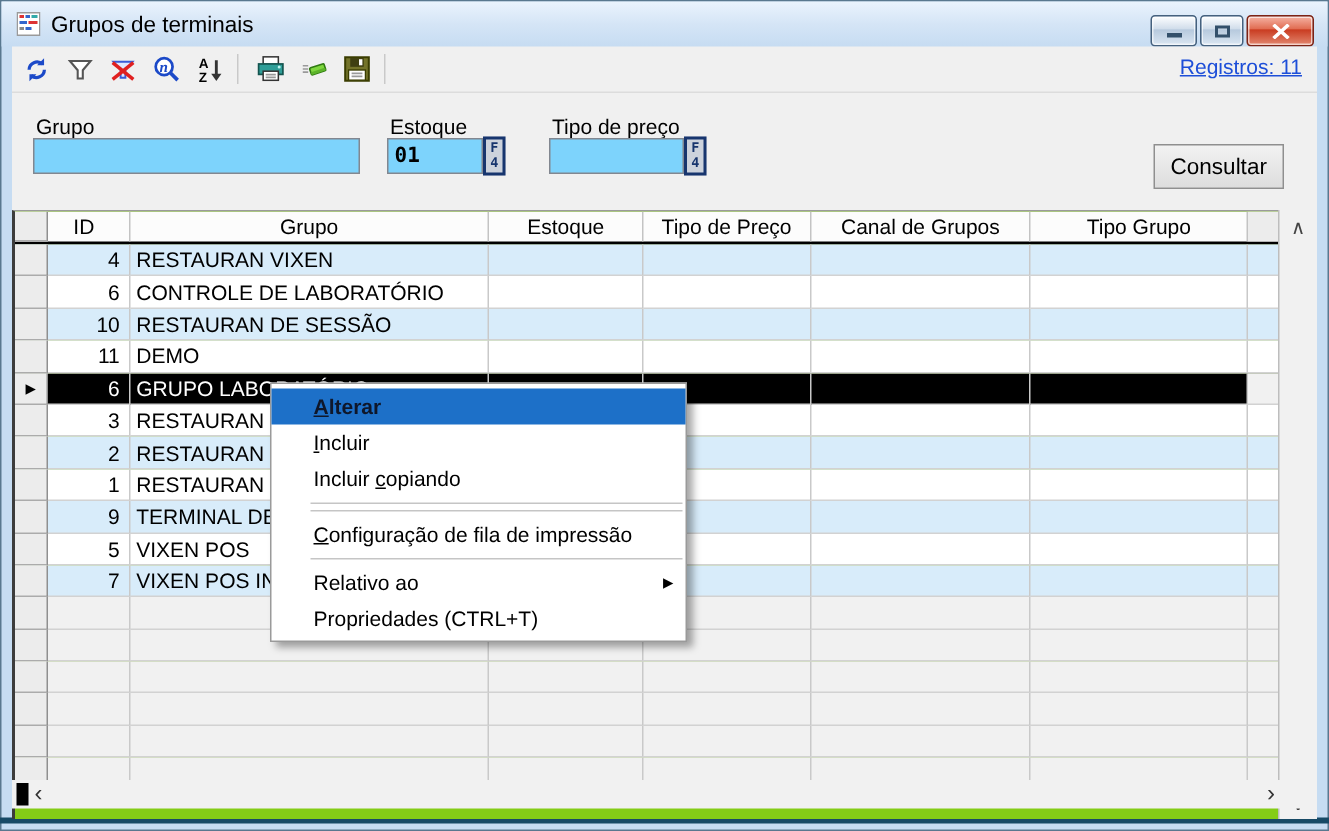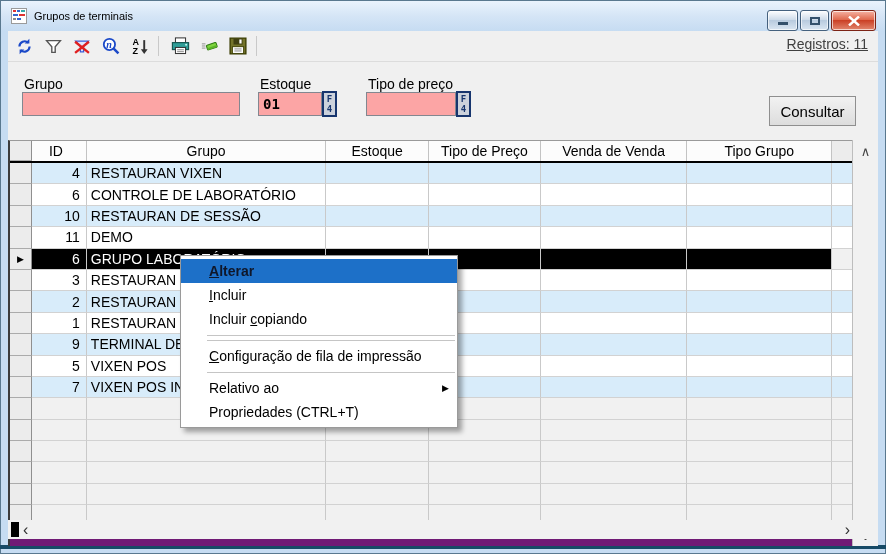--- a/index.html
+++ b/index.html
@@ -6,51 +6,51 @@
     font-family:"Liberation Sans", sans-serif;}
   *{box-sizing:border-box;}
   .window{position:absolute;left:0;top:0;width:886px;height:554px;
     background:#c6dcf2;outline:1px solid #59788f;outline-offset:-1px;}
   .bottom-dark{position:absolute;left:0;top:545px;width:886px;height:4px;background:#174a66;}
 
   
   .titlebar{position:absolute;left:1px;top:1px;width:884px;height:30px;
     background:linear-gradient(#eaf3fd,#d5e5f6 50%,#c6dcf2);display:flex;align-items:center;}
   .app-icon{width:16px;height:16px;margin-left:10px;}
-  .title-text{margin-left:7px;font-size:11px;color:#000;}
+  .title-text{margin-left:7px;font-size:15px;color:#000;}
   .caption-group{position:absolute;right:9px;top:9px;display:flex;gap:2px;}
   .cap{height:21px;border:1px solid #45617e;border-radius:3px;display:flex;align-items:center;justify-content:center;
     background:linear-gradient(#fdfeff,#cfdcea 45%,#b6c9dd 46%,#dae6f2);box-shadow:inset 0 0 0 1px rgba(255,255,255,.65);cursor:default;}
   .cap-min{width:31px;} .cap-max{width:29px;}
   .cap-close{width:45px;border-color:#7c2315;
     background:linear-gradient(#f5b3a4,#e06a4f 45%,#c93b20 46%,#e2876f);}
   .glyph-min{width:10px;height:3px;background:#33506b;margin-top:6px;}
   .glyph-max{width:10px;height:8px;border:2px solid #33506b;background:transparent;}
 
   
   .content{position:absolute;left:8px;top:31px;width:870px;height:509px;background:#f0f0f0;}
 
   
   .toolbar{position:absolute;left:0;top:0;width:100%;height:31px;display:flex;align-items:center;border-bottom:1px solid #dcdcdc;}
   .tb-icon{width:26px;height:22px;margin-left:3px;display:flex;align-items:center;justify-content:center;cursor:default;}
   .tb-sep{width:1px;height:20px;background:#c9c9c9;margin:0 5px;}
-  .registros{position:absolute;right:10px;top:5px;font-size:14px;color:#404040;text-decoration:underline;cursor:pointer;}
+  .registros{position:absolute;right:10px;top:5px;font-size:14px;color:#1d4ed8;text-decoration:underline;cursor:pointer;}
 
   
   .flabel{position:absolute;font-size:14px;color:#000;}
-  .finput{position:absolute;height:24px;background:#fca5a5;border:1px solid #828790;font-size:14px;padding:6px 4px;color:#000;}
+  .finput{position:absolute;height:24px;background:#7dd3fc;border:1px solid #828790;font-size:14px;padding:6px 4px;color:#000;}
   .f4{position:absolute;width:15px;height:26px;background:#ccd2dc;border:2px solid #17356e;color:#17356e;
     font-size:9px;font-weight:bold;line-height:10px;text-align:center;padding-top:1px;cursor:pointer;
     font-family:"DejaVu Sans Mono", monospace;}
   .btn-consultar{position:absolute;left:761px;top:65px;width:87px;height:30px;background:linear-gradient(#f2f2f2,#dddddd);
     border:1px solid #8f8f8f;font-size:15px;color:#000;font-family:"Liberation Sans",sans-serif;cursor:pointer;}
 
   
   .table-wrap{position:absolute;left:0;top:109px;width:844px;height:406px;overflow:hidden;
-    border-left:2px solid #3c3c3c;border-top:1px solid #9a9a9a;background:#701a75;}
+    border-left:2px solid #3c3c3c;border-top:1px solid #9a9a9a;background:#84cc16;}
   .thead{display:flex;height:22px;background:#fcfcfc;border-bottom:2px solid #000;}
   .hcell{font-size:14px;color:#000;display:flex;align-items:center;justify-content:center;
     border-right:1px solid #c3c3c3;cursor:pointer;}
   .trow{display:flex;height:21.4px;background:#fff;}
   .trow.alt{background:#d8ecfa;}
   .trow.sel-row{background:#000;color:#fff;}
   .trow.empty{background:#f1f1f1;}
   .cell{display:flex;align-items:center;border-right:1px solid #c9c9c9;border-bottom:1px solid #d2d2d2;
     font-size:14px;overflow:hidden;white-space:nowrap;}
   .col-sel{width:22px;background:#ececec;border-right:1px solid #8f8f8f;border-bottom:1px solid #ababab;
@@ -209,21 +209,21 @@
     </div>
     <button class="btn-consultar">Consultar</button>
 
     <div class="table-wrap">
       <div class="thead">
         <div class="hcell col-sel"></div>
         <div class="hcell col-id" style="justify-content:center;">ID</div>
         <div class="hcell col-grupo" style="justify-content:center;padding-left:0;">Grupo</div>
         <div class="hcell col-estoque">Estoque</div>
         <div class="hcell col-tp">Tipo de Preço</div>
-        <div class="hcell col-cv">Venda de Venda</div>
+        <div class="hcell col-cv">Canal de Grupos</div>
         <div class="hcell col-tg">Tipo Grupo</div>
         <div class="hcell col-fill"></div>
       </div>
       <div>
           <div class="trow alt">
             <div class="cell col-sel"></div>
             <div class="cell col-id">4</div>
             <div class="cell col-grupo">RESTAURAN VIXEN</div>
             <div class="cell col-estoque"></div>
             <div class="cell col-tp"></div>

